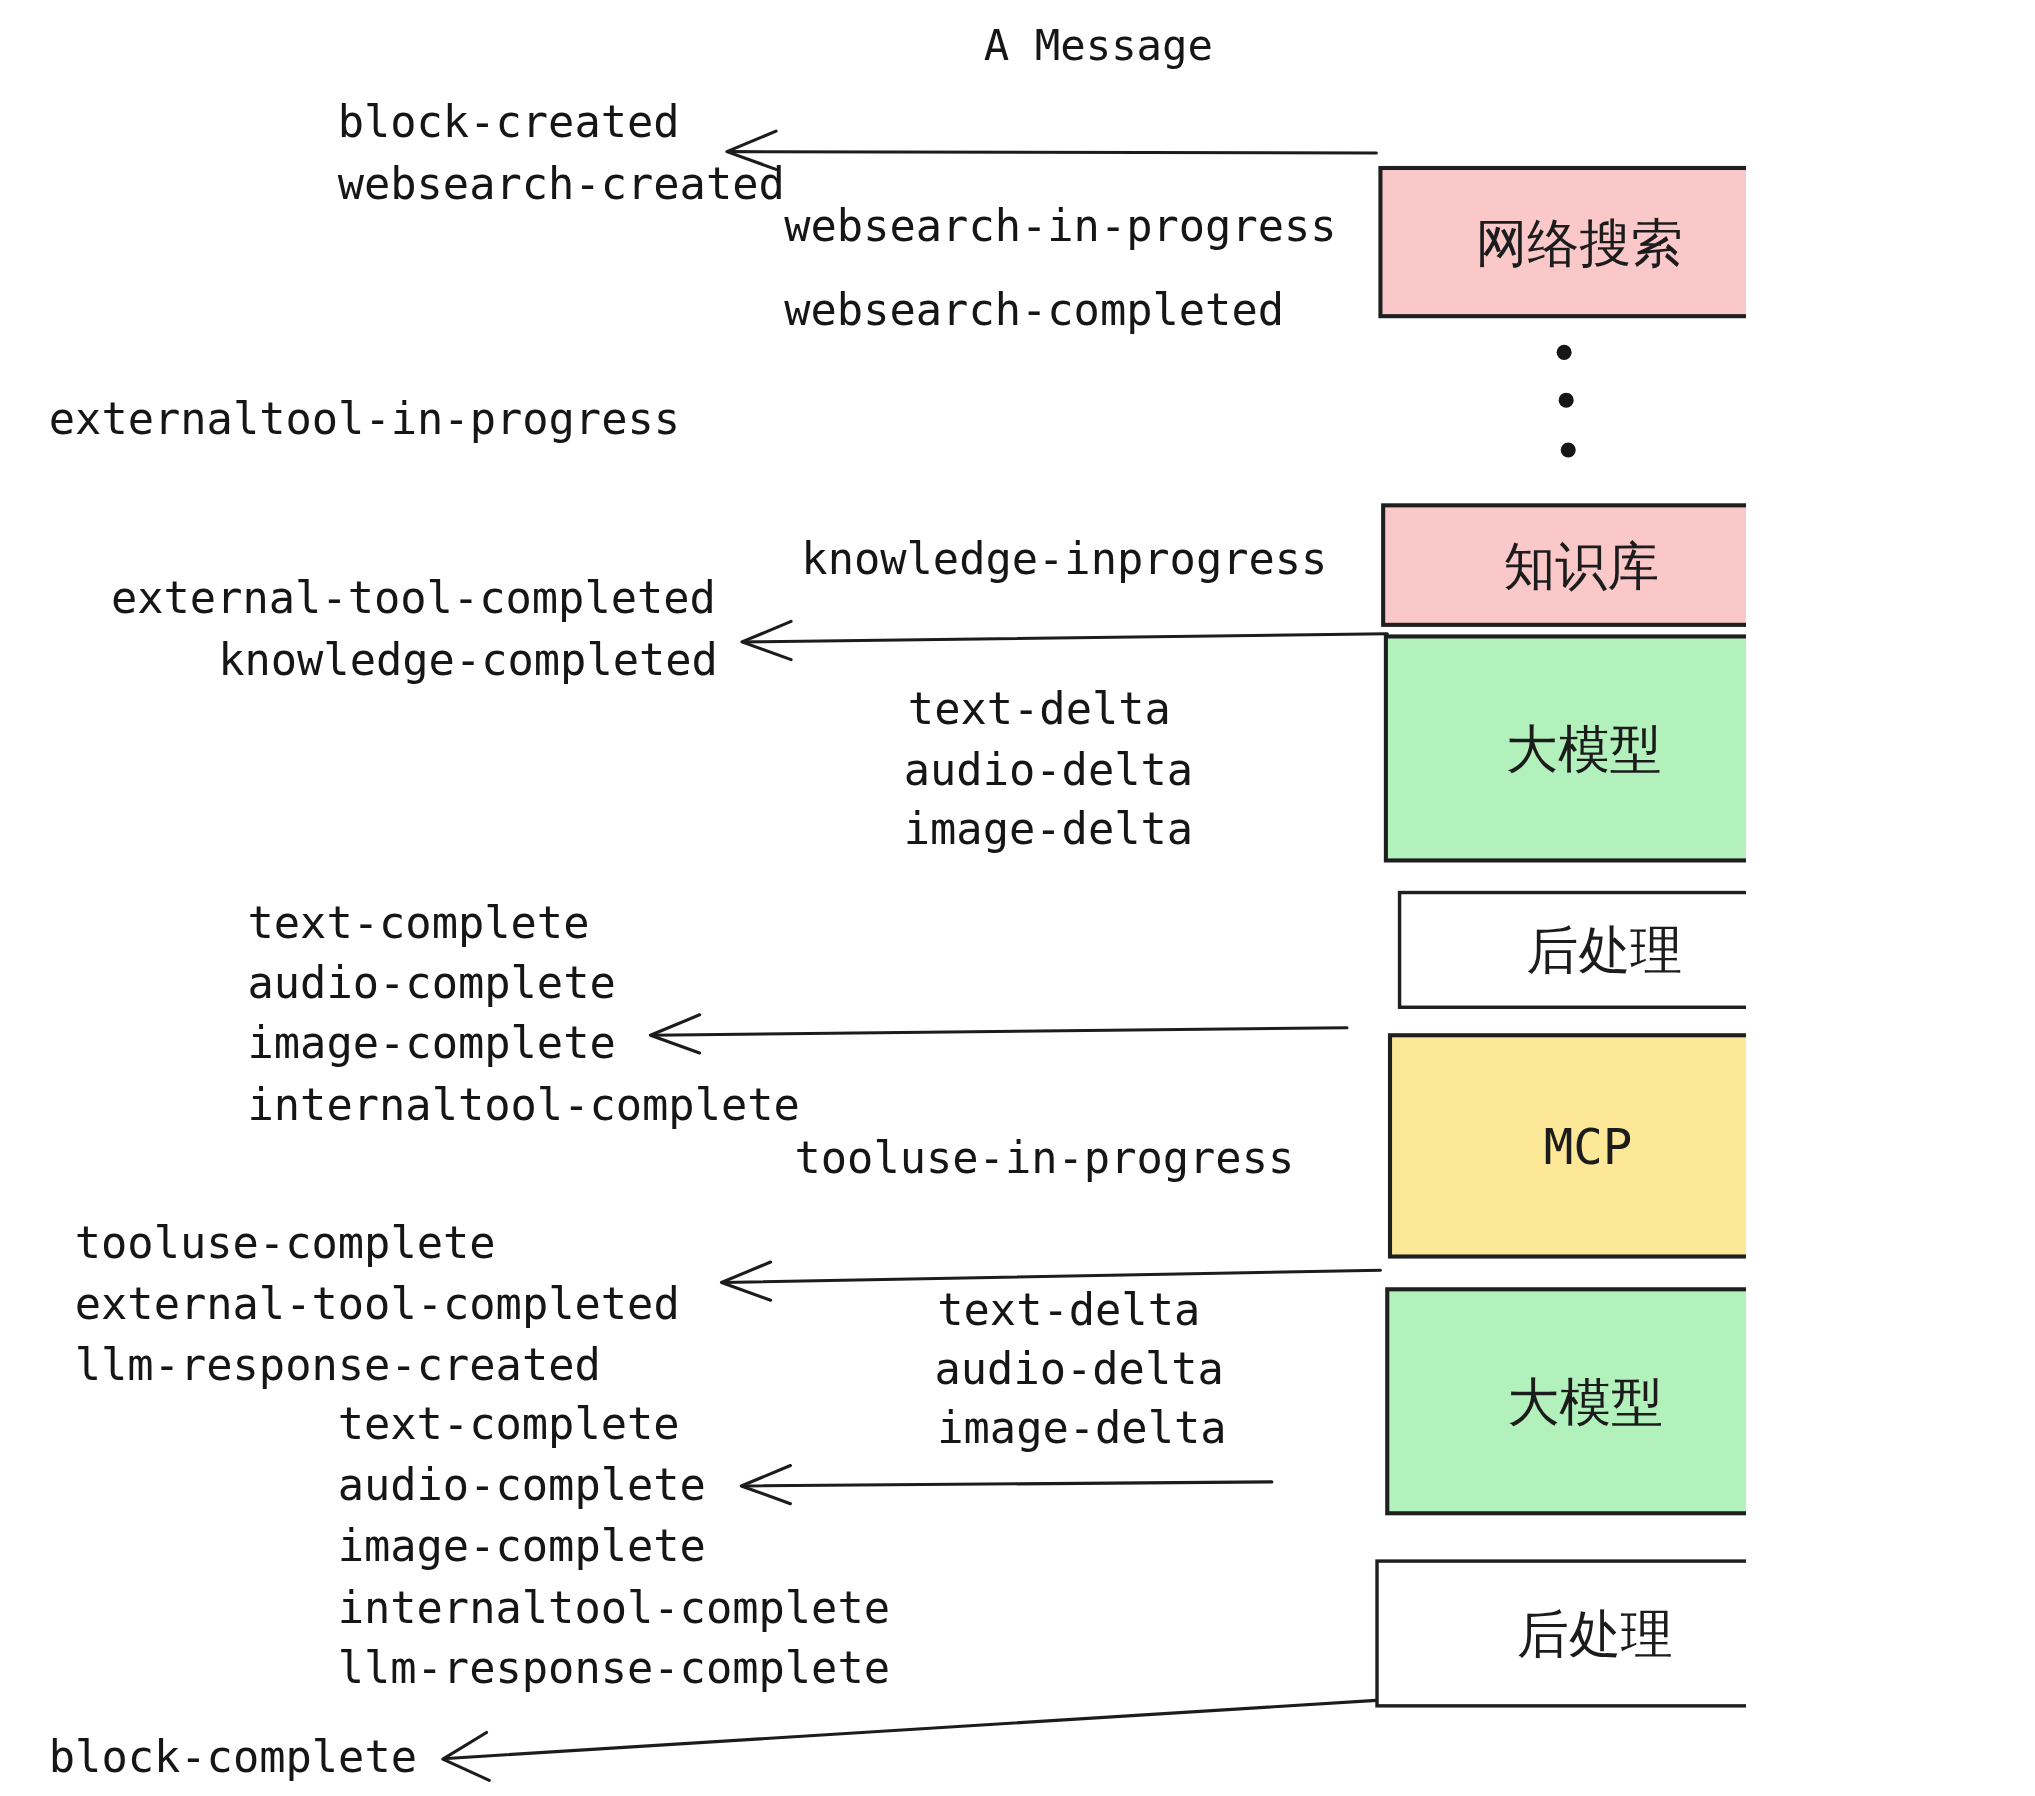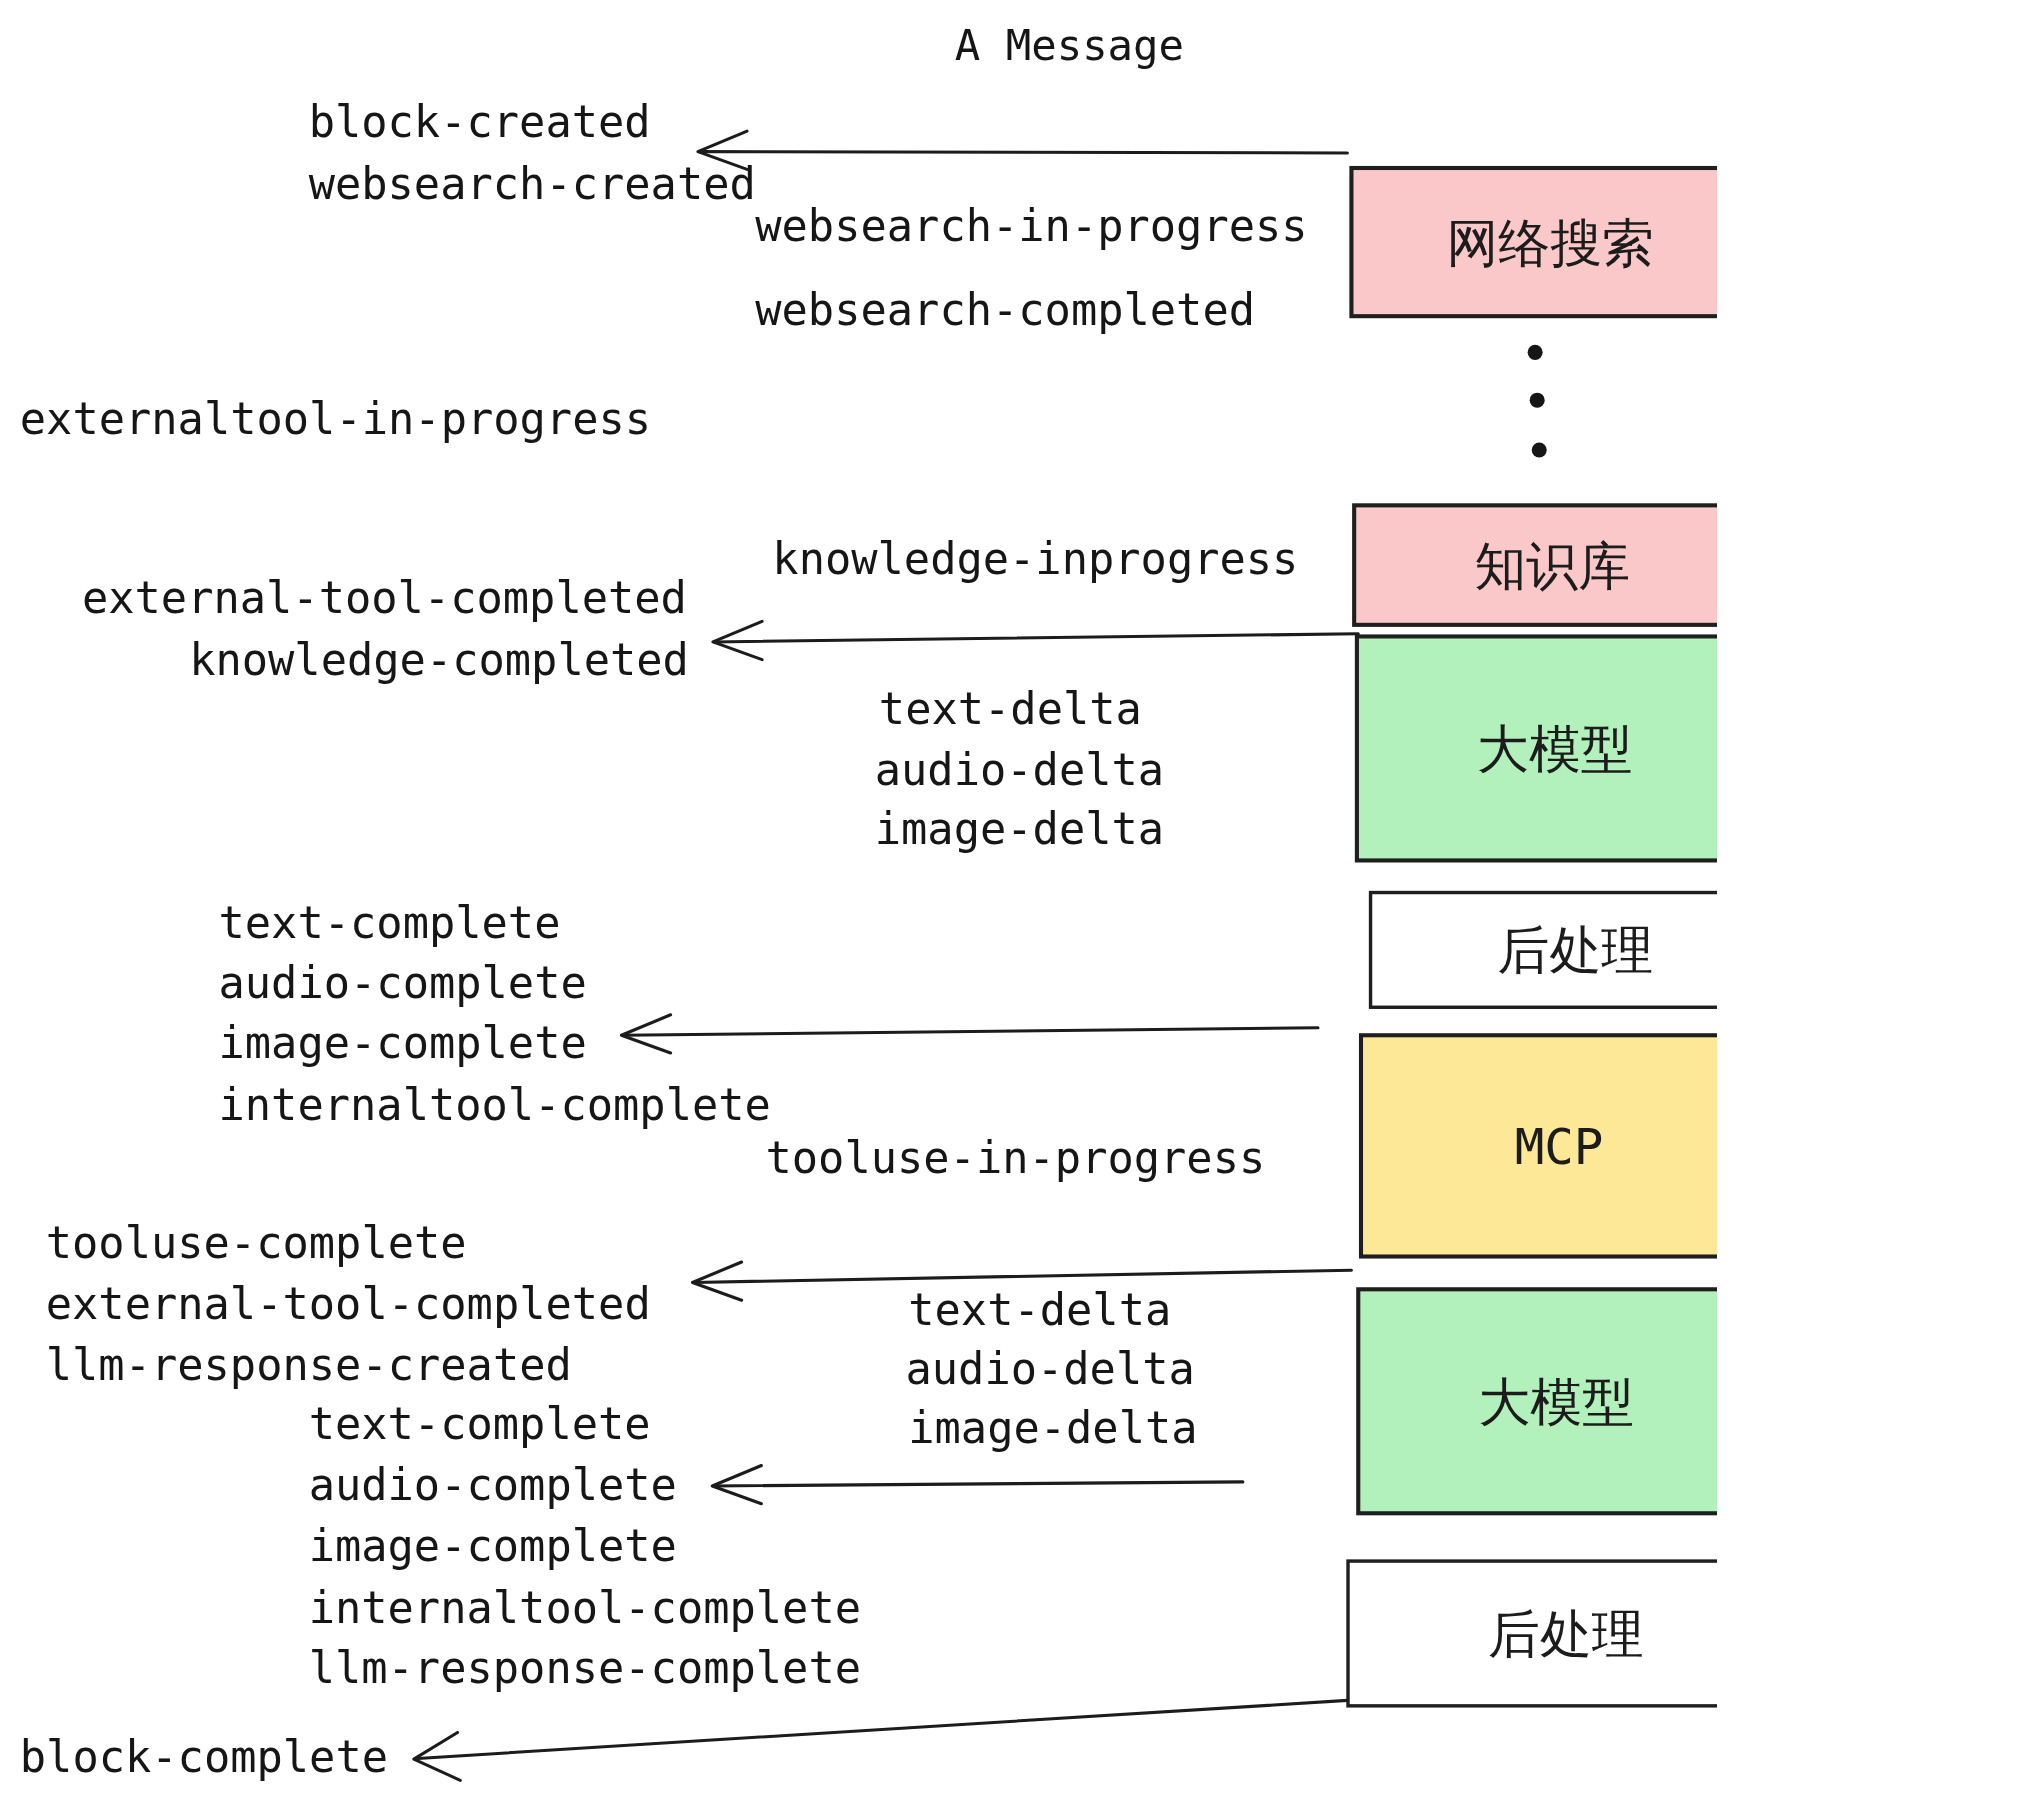--- a/index.html
+++ b/index.html
@@ -1,16 +1,16 @@
 <!DOCTYPE html>
 <html style="font-size:11px"><head>
 <meta charset="utf-8">
 <style>
   html,body{margin:0;padding:0;background:#ffffff;}
-  .stage{position:relative;width:1717px;height:1796px;background:#ffffff;overflow:hidden;}
+  .stage{position:relative;width:1717px;height:1796px;background:#ffffff;overflow:hidden;padding-left:29px;}
   svg{display:block;}
   .ev{font-family:"DejaVu Sans Mono","Liberation Mono",monospace;font-size:64px;fill:#161616;}
   .tt{font-family:"DejaVu Sans Mono","Liberation Mono",monospace;font-size:62px;fill:#161616;}
   .cn{font-family:"Liberation Sans","DejaVu Sans",sans-serif;font-size:76px;fill:#1c1c1c;}
   .side{font-family:"Liberation Sans","DejaVu Sans",sans-serif;font-size:72px;fill:#1c1c1c;}
   .mcp{font-family:"DejaVu Sans Mono","Liberation Mono",monospace;font-size:72px;fill:#1c1c1c;}
   .box{stroke:#1f1f1f;stroke-width:6;}
   .boxthin{stroke:#1f1f1f;stroke-width:5;}
   .ln{stroke:#1c1c1c;stroke-width:4.5;fill:none;stroke-linecap:round;stroke-linejoin:round;}
   .ln2{stroke:#1c1c1c;stroke-width:4;fill:none;stroke-linecap:round;stroke-linejoin:round;}

